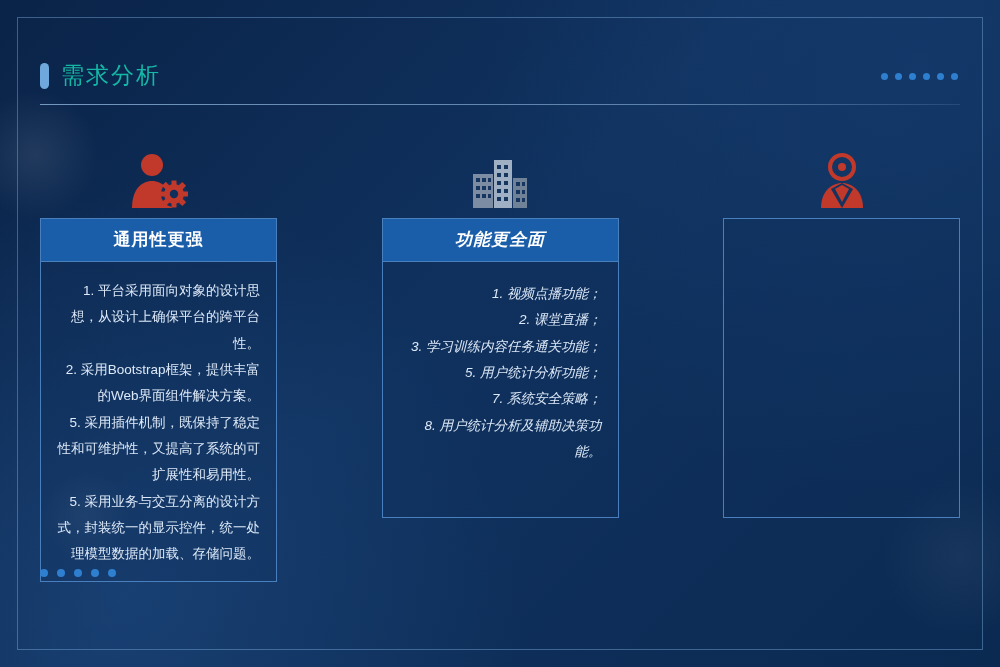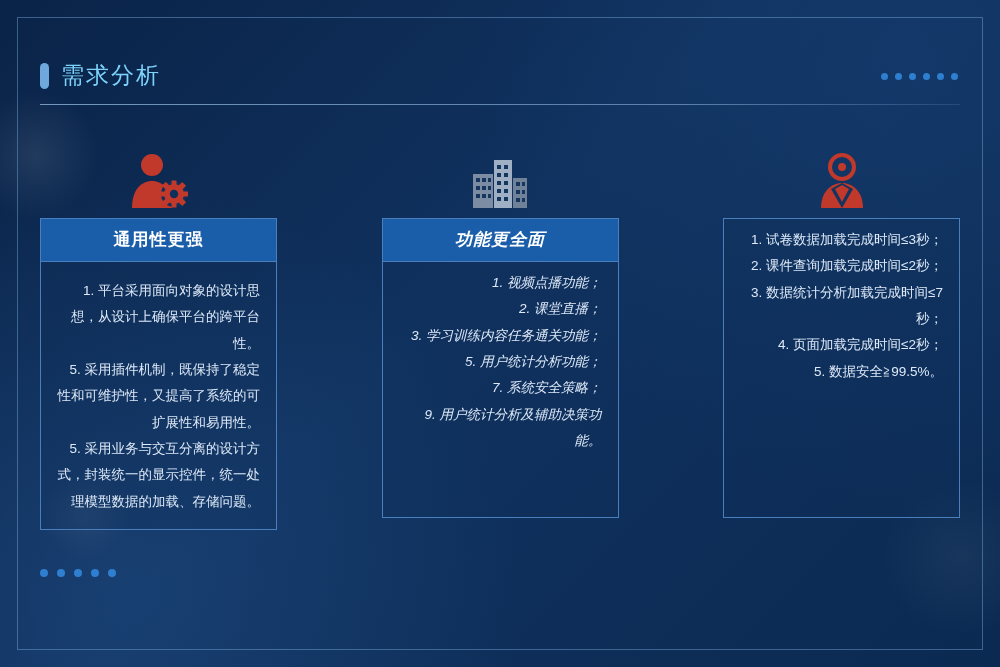--- a/index.html
+++ b/index.html
@@ -72,21 +72,21 @@
   }
   .title-bar {
     width: 9px;
     height: 26px;
     border-radius: 5px;
     background: #6fa8dc;
     display: block;
   }
   .title-text {
     font-size: 23px;
-    color: #7dd3fc;
+    color: #14b8a6;
     letter-spacing: 2px;
     font-weight: normal;
   }
   .header-rule {
     position: absolute;
     left: 0;
     top: 44px;
     width: 920px;
     height: 1px;
     background: linear-gradient(to right, rgba(150,190,230,0.75) 0%, rgba(150,190,230,0.55) 70%, rgba(150,190,230,0.15) 100%);
@@ -168,21 +168,21 @@
     line-height: 1.95;
     text-align: right;
   }
   .card-body p {
     margin: 0;
   }
   .col-1 .card { min-height: 300px; }
   .col-2 .card { min-height: 300px; font-style: italic; }
   .col-3 .card { min-height: 300px; }
   .col-2 .card-body, .col-3 .card-body {
-    padding-top: 8px;
+    padding-top: 19px;
   }
 </style>
 </head>
 <body>
 
 <div class="slide">
   <div class="blob blob-1"></div>
   <div class="blob blob-2"></div>
   <div class="blob blob-3"></div>
 
@@ -223,20 +223,21 @@
             <rect x="53.5" y="31" width="5.5" height="5.5" transform="rotate(45 56.2 33.7)"></rect>
             <rect x="37" y="47.5" width="5.5" height="5.5" transform="rotate(45 39.7 50.2)"></rect>
           </g>
           <circle cx="48" cy="42" r="4.2" fill="#0f2f5c"></circle>
         </svg>
       </div>
       <div class="card">
         <div class="card-head">通用性更强</div>
         <div class="card-body">
           <p>1. 平台采用面向对象的设计思想，从设计上确保平台的跨平台性。</p>
+          <p>2. 采用Bootstrap框架，提供丰富的Web界面组件解决方案。</p>
           <p>5. 采用插件机制，既保持了稳定性和可维护性，又提高了系统的可扩展性和易用性。</p>
           <p>5. 采用业务与交互分离的设计方式，封装统一的显示控件，统一处理模型数据的加载、存储问题。</p>
         </div>
       </div>
     </div>
 
     <div class="column col-2">
       <div class="icon-wrap">
         <svg width="66" height="58" viewBox="0 0 66 58" aria-hidden="true">
           <rect x="6" y="22" width="20" height="34" fill="#7b8ca3"></rect>
@@ -272,43 +273,36 @@
         </svg>
       </div>
       <div class="card">
         <div class="card-head">功能更全面</div>
         <div class="card-body">
           <p>1. 视频点播功能；</p>
           <p>2. 课堂直播；</p>
           <p>3. 学习训练内容任务通关功能；</p>
           <p>5. 用户统计分析功能；</p>
           <p>7. 系统安全策略；</p>
-          <p>9. 用户统计分析及辅助决策功能。</p>
+          <p>8. 用户统计分析及辅助决策功能。</p>
         </div>
       </div>
     </div>
 
     <div class="column col-3">
       <div class="icon-wrap">
         <svg width="66" height="58" viewBox="0 0 66 58" aria-hidden="true">
           <circle cx="33" cy="15" r="12" fill="none" stroke="#c0392b" stroke-width="4"></circle>
           <circle cx="33" cy="15" r="4" fill="#c0392b"></circle>
           <path d="M12 56 C12 40 22 31 33 31 C44 31 54 40 54 56 Z" fill="#c0392b"></path>
           <path d="M33 31 L22 37 L33 56 L44 37 Z" fill="#14335e"></path>
           <path d="M33 33 L26 37 L33 50 L40 37 Z" fill="#c0392b"></path>
         </svg>
       </div>
       <div class="card">
-        <div class="card-body">
-          <p>1. 试卷数据加载完成时间≤3秒；</p>
-          <p>2. 课件查询加载完成时间≤2秒；</p>
-          <p>3. 数据统计分析加载完成时间≤7秒；</p>
-          <p>4. 页面加载完成时间≤2秒；</p>
-          <p>5. 数据安全≧99.5%。</p>
-        </div>
       </div>
     </div>
 
   </div>
 
   <div class="dots-bottom">
     <span></span>
     <span></span>
     <span></span>
     <span></span>

